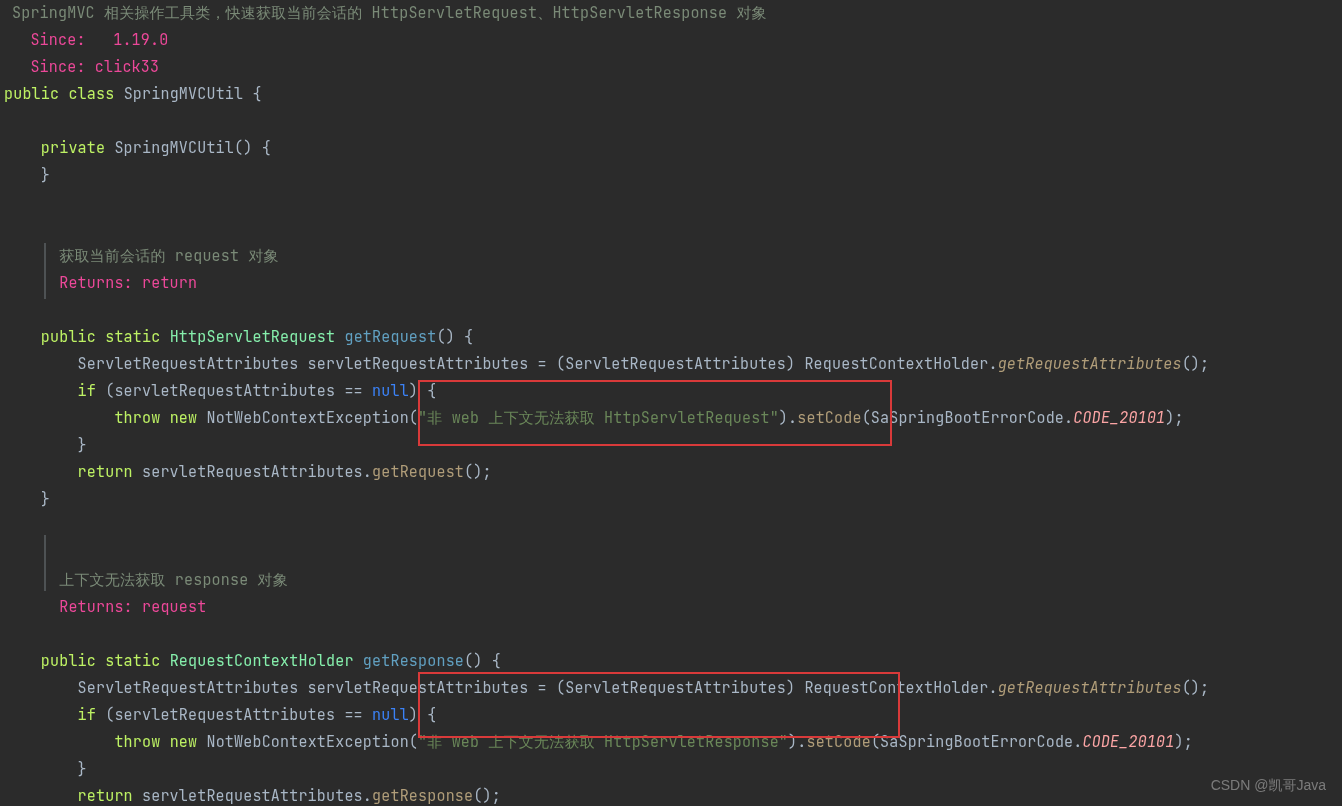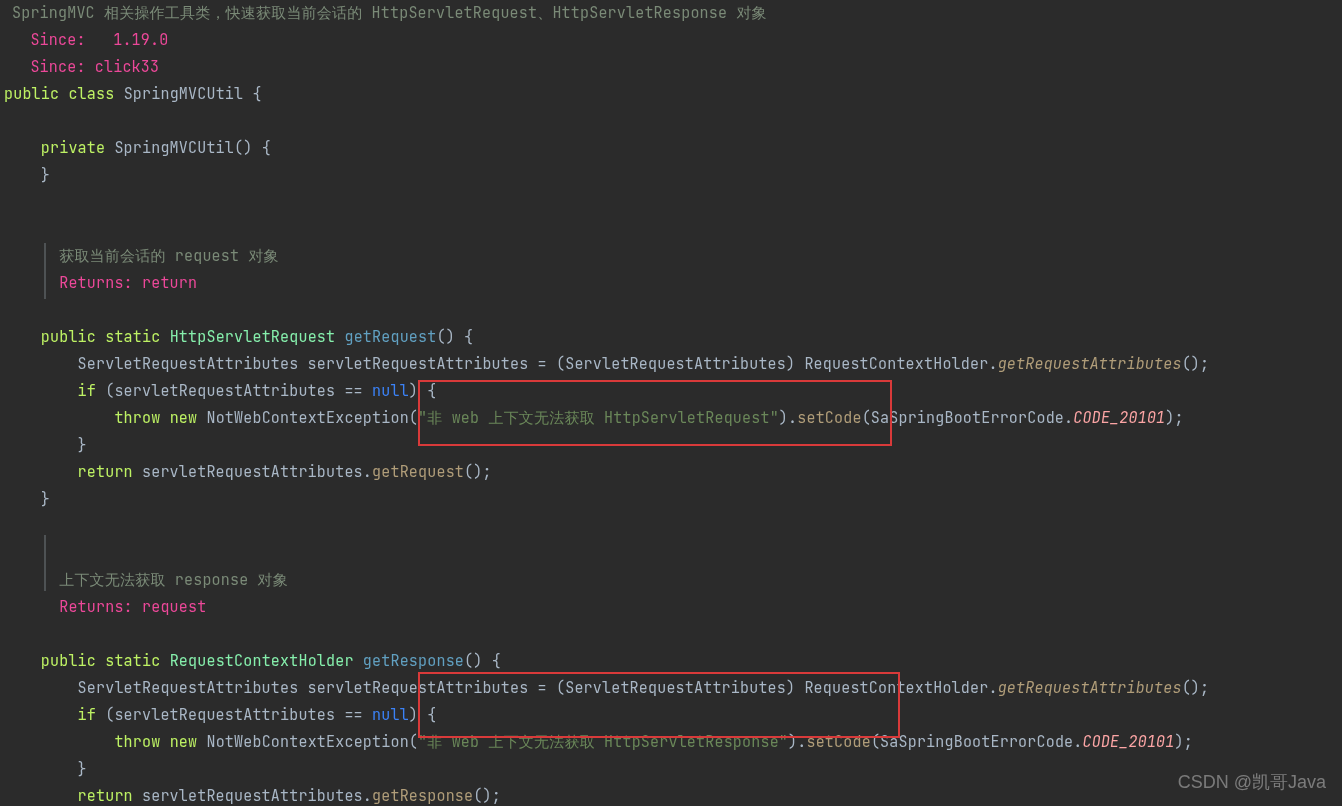--- a/index.html
+++ b/index.html
@@ -57,21 +57,21 @@
     pointer-events: none;
   }
 
   
   .watermark {
     position: absolute;
     right: 16px;
     bottom: 8px;
     color: rgba(220,220,220,0.45);
     font-family: Arial, "Microsoft YaHei", sans-serif;
-    font-size: 18px;
+    font-size: 14px;
     pointer-events: none;
   }
 
   .pad1 { padding-left: 8px;}
 </style>
 </head>
 <body>
 
 <pre class="code"><span class="pad1"><span class="c-doc">SpringMVC 相关操作工具类，快速获取当前会话的 HttpServletRequest、HttpServletResponse 对象</span></span>
 <span class="pad1">  <span class="c-doc-dim">Since:</span>   <span class="c-doc-dim">1.19.0</span></span>

